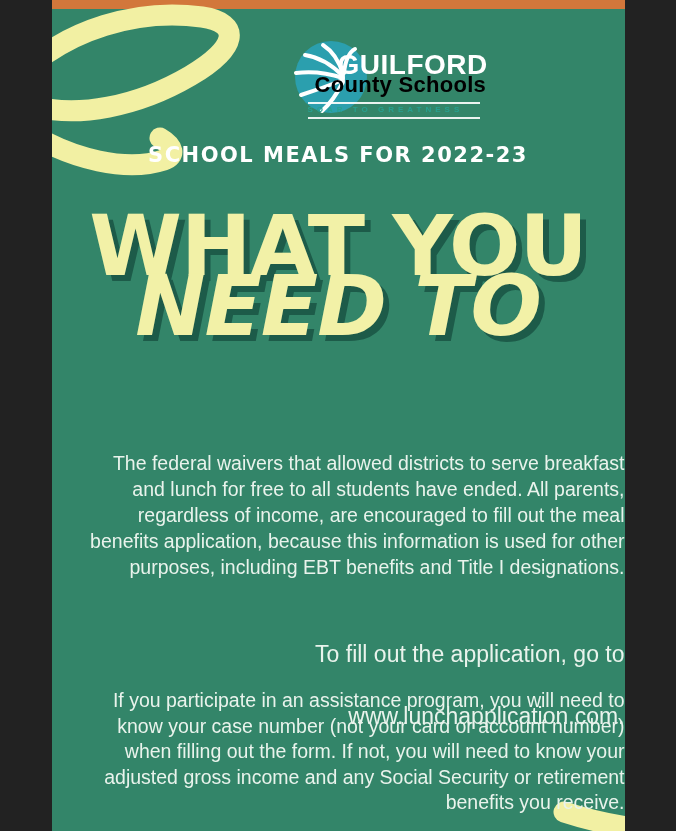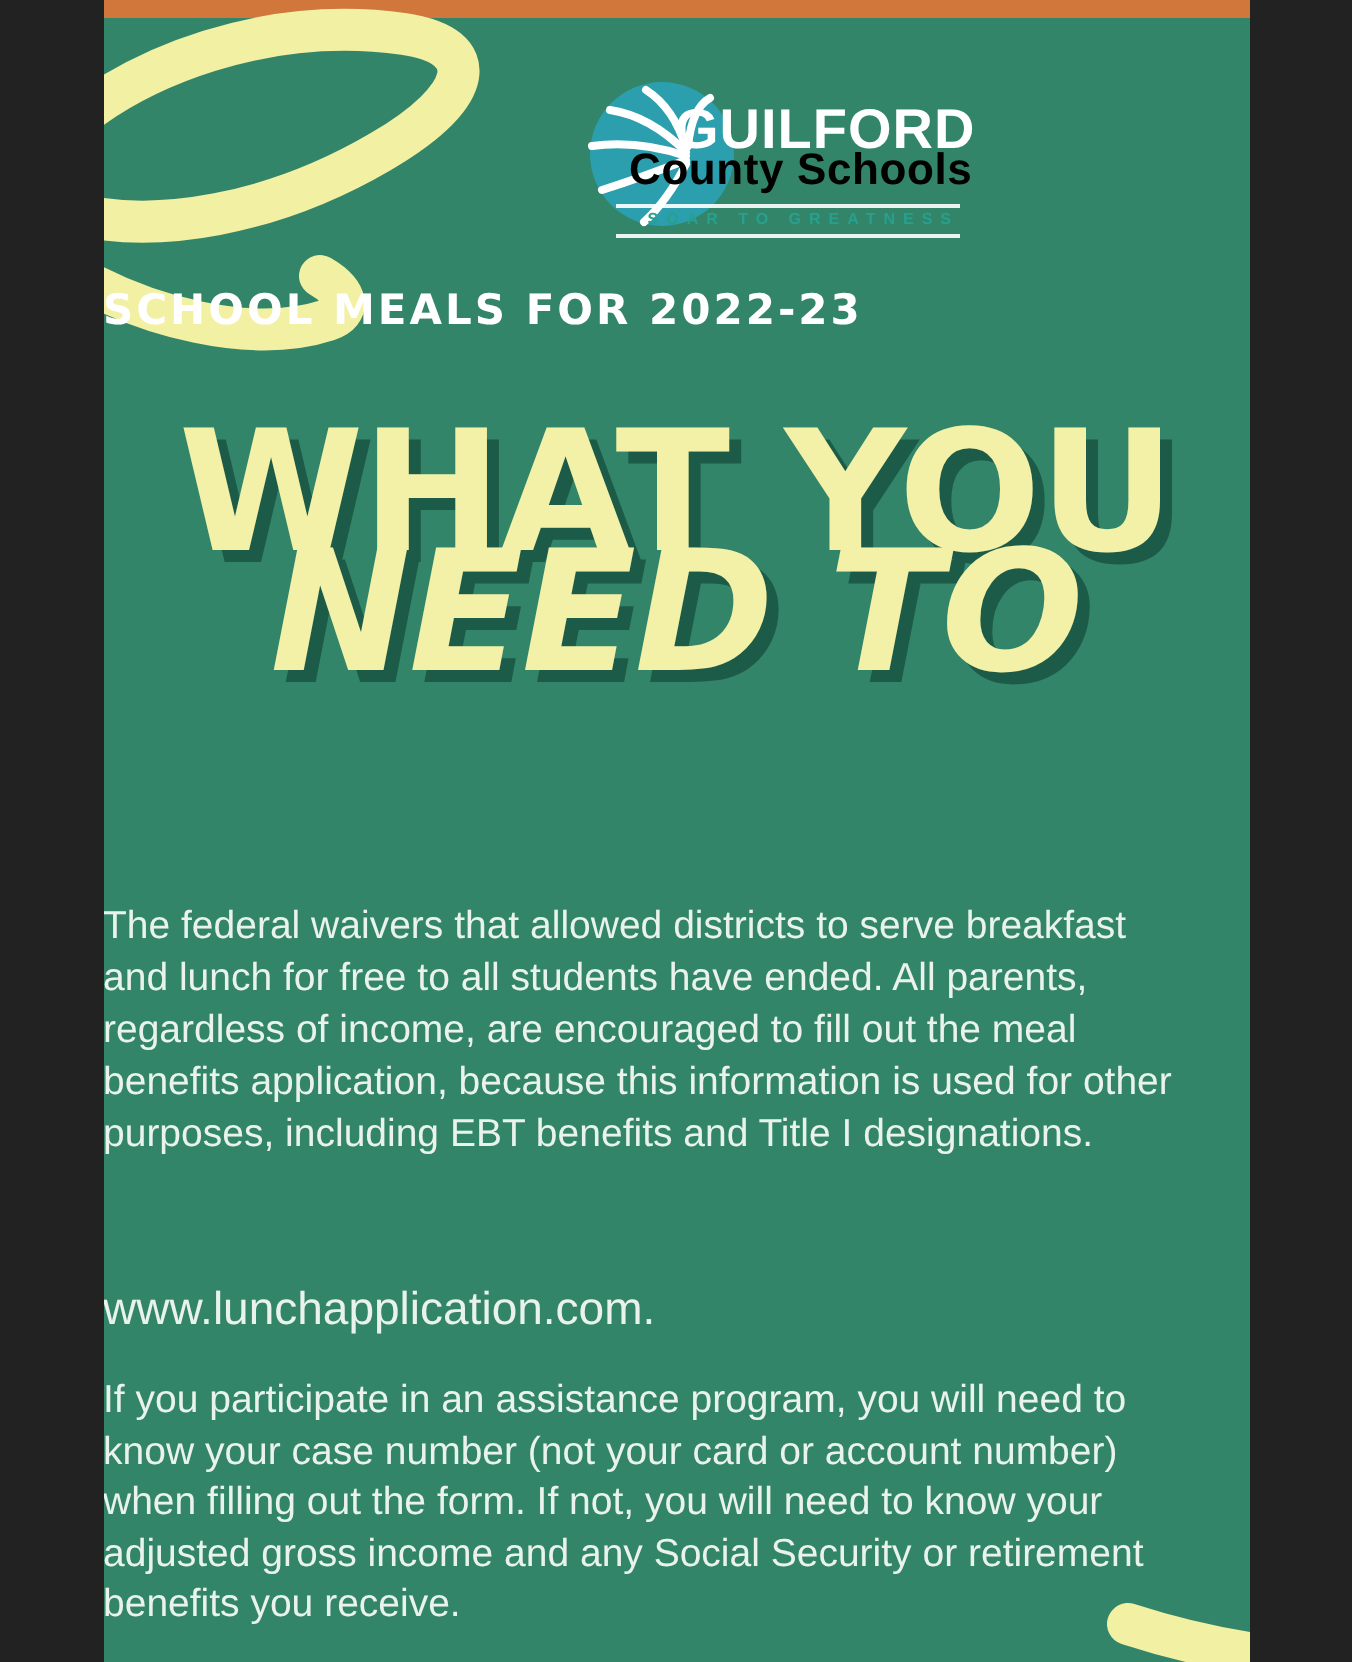--- a/index.html
+++ b/index.html
@@ -35,43 +35,43 @@
     color:#000000;font-weight:bold;font-size:22px;letter-spacing:.3px;white-space:nowrap;
   }
   .logo-rule{
     position:absolute;width:172px;height:2px;background:rgba(255,255,255,.9);z-index:3;
   }
   .rule-top{left:256px;top:102px;}
   .rule-bottom{left:256px;top:117px;}
   .logo-tagline{
     position:absolute;left:256px;top:105px;width:172px;z-index:3;
     color:var(--tagline-teal,#27a08f);
-    font-size:8px;font-weight:bold;letter-spacing:4px;text-align:right;white-space:nowrap;
+    font-size:8px;font-weight:bold;letter-spacing:4px;text-align:left;white-space:nowrap;
   }
   
   .kicker{
     position:absolute;left:0;right:0;top:143px;z-index:2;
-    color:#fff;
+    text-align:center;color:#fff;
     font-family:"DejaVu Sans",sans-serif;
     font-weight:bold;font-size:21px;letter-spacing:1.5px;white-space:nowrap;
   }
   
   .headline{position:absolute;left:0;right:0;top:0;z-index:2;text-align:center;
     font-family:"DejaVu Sans",sans-serif;font-weight:bold;
     color:var(--headline-text,#f2f1a7);
     text-shadow:6px 6px 0 var(--headline-shadow,#1d5b49);
     white-space:nowrap;}
   .headline-l1{top:192px;font-size:84px;line-height:1;letter-spacing:-1px;margin-top:12px;}
   .headline-l2{top:264px;font-size:84px;line-height:1;letter-spacing:-1px;font-style:italic;}
   .headline-l3{top:327px;font-size:112px;line-height:1;letter-spacing:0px;}
   
   .para{
     position:absolute;left:0;right:0;z-index:2;
     color:var(--body-text,#e9f3ec);
-    text-align:left;white-space:pre-line;
+    text-align:right;white-space:pre-line;
   }
   .para-intro{top:450px;font-size:19.5px;line-height:26px;}
   .para-cta{top:608px;font-size:23px;line-height:31px;}
   .para-assist{top:688px;font-size:19.5px;line-height:25.5px;}
 </style>
 </head>
 <body>
 
 <div id="flyer">
 
@@ -113,20 +113,21 @@
   <div class="headline headline-l1">WHAT YOU</div>
   <div class="headline headline-l2">NEED TO</div>
 
   <div class="para para-intro">The federal waivers that allowed districts to serve breakfast
 and lunch for free to all students have ended. All parents,
 regardless of income, are encouraged to fill out the meal
 benefits application, because this information is used for other
 purposes, including EBT benefits and Title I designations.</div>
 
   <div class="para para-cta">
+    <span style="display:block;">To fill out the application, go to</span>
     <span style="display:block;">www.lunchapplication.com.</span>
   </div>
 
   <div class="para para-assist">If you participate in an assistance program, you will need to
 know your case number (not your card or account number)
 when filling out the form. If not, you will need to know your
 adjusted gross income and any Social Security or retirement
 benefits you receive.</div>
 
 </div>

